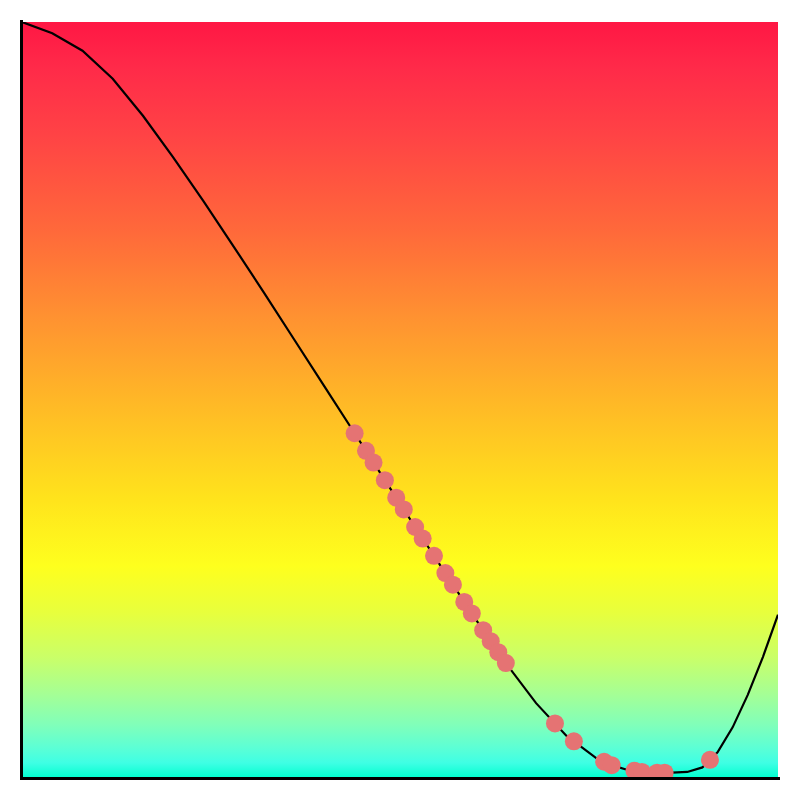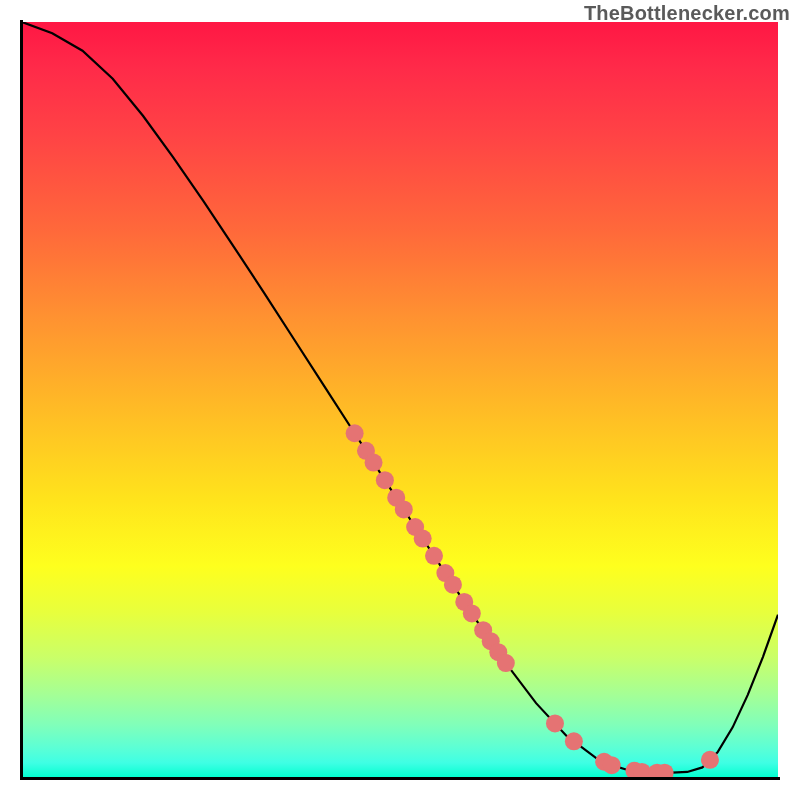--- a/index.html
+++ b/index.html
@@ -125,14 +125,13 @@
           <circle cx="687.96" cy="737.86" r="9" fill="#e57373"></circle>
         </g>
     </svg>
   </div>
 
   <div class="axes">
     <div class="axis-line axis-left"></div>
     <div class="axis-line axis-bottom"></div>
   </div>
 
-  <div class="watermark">TheBottlenecker.com</div>
 </div>
 
 </body></html>

